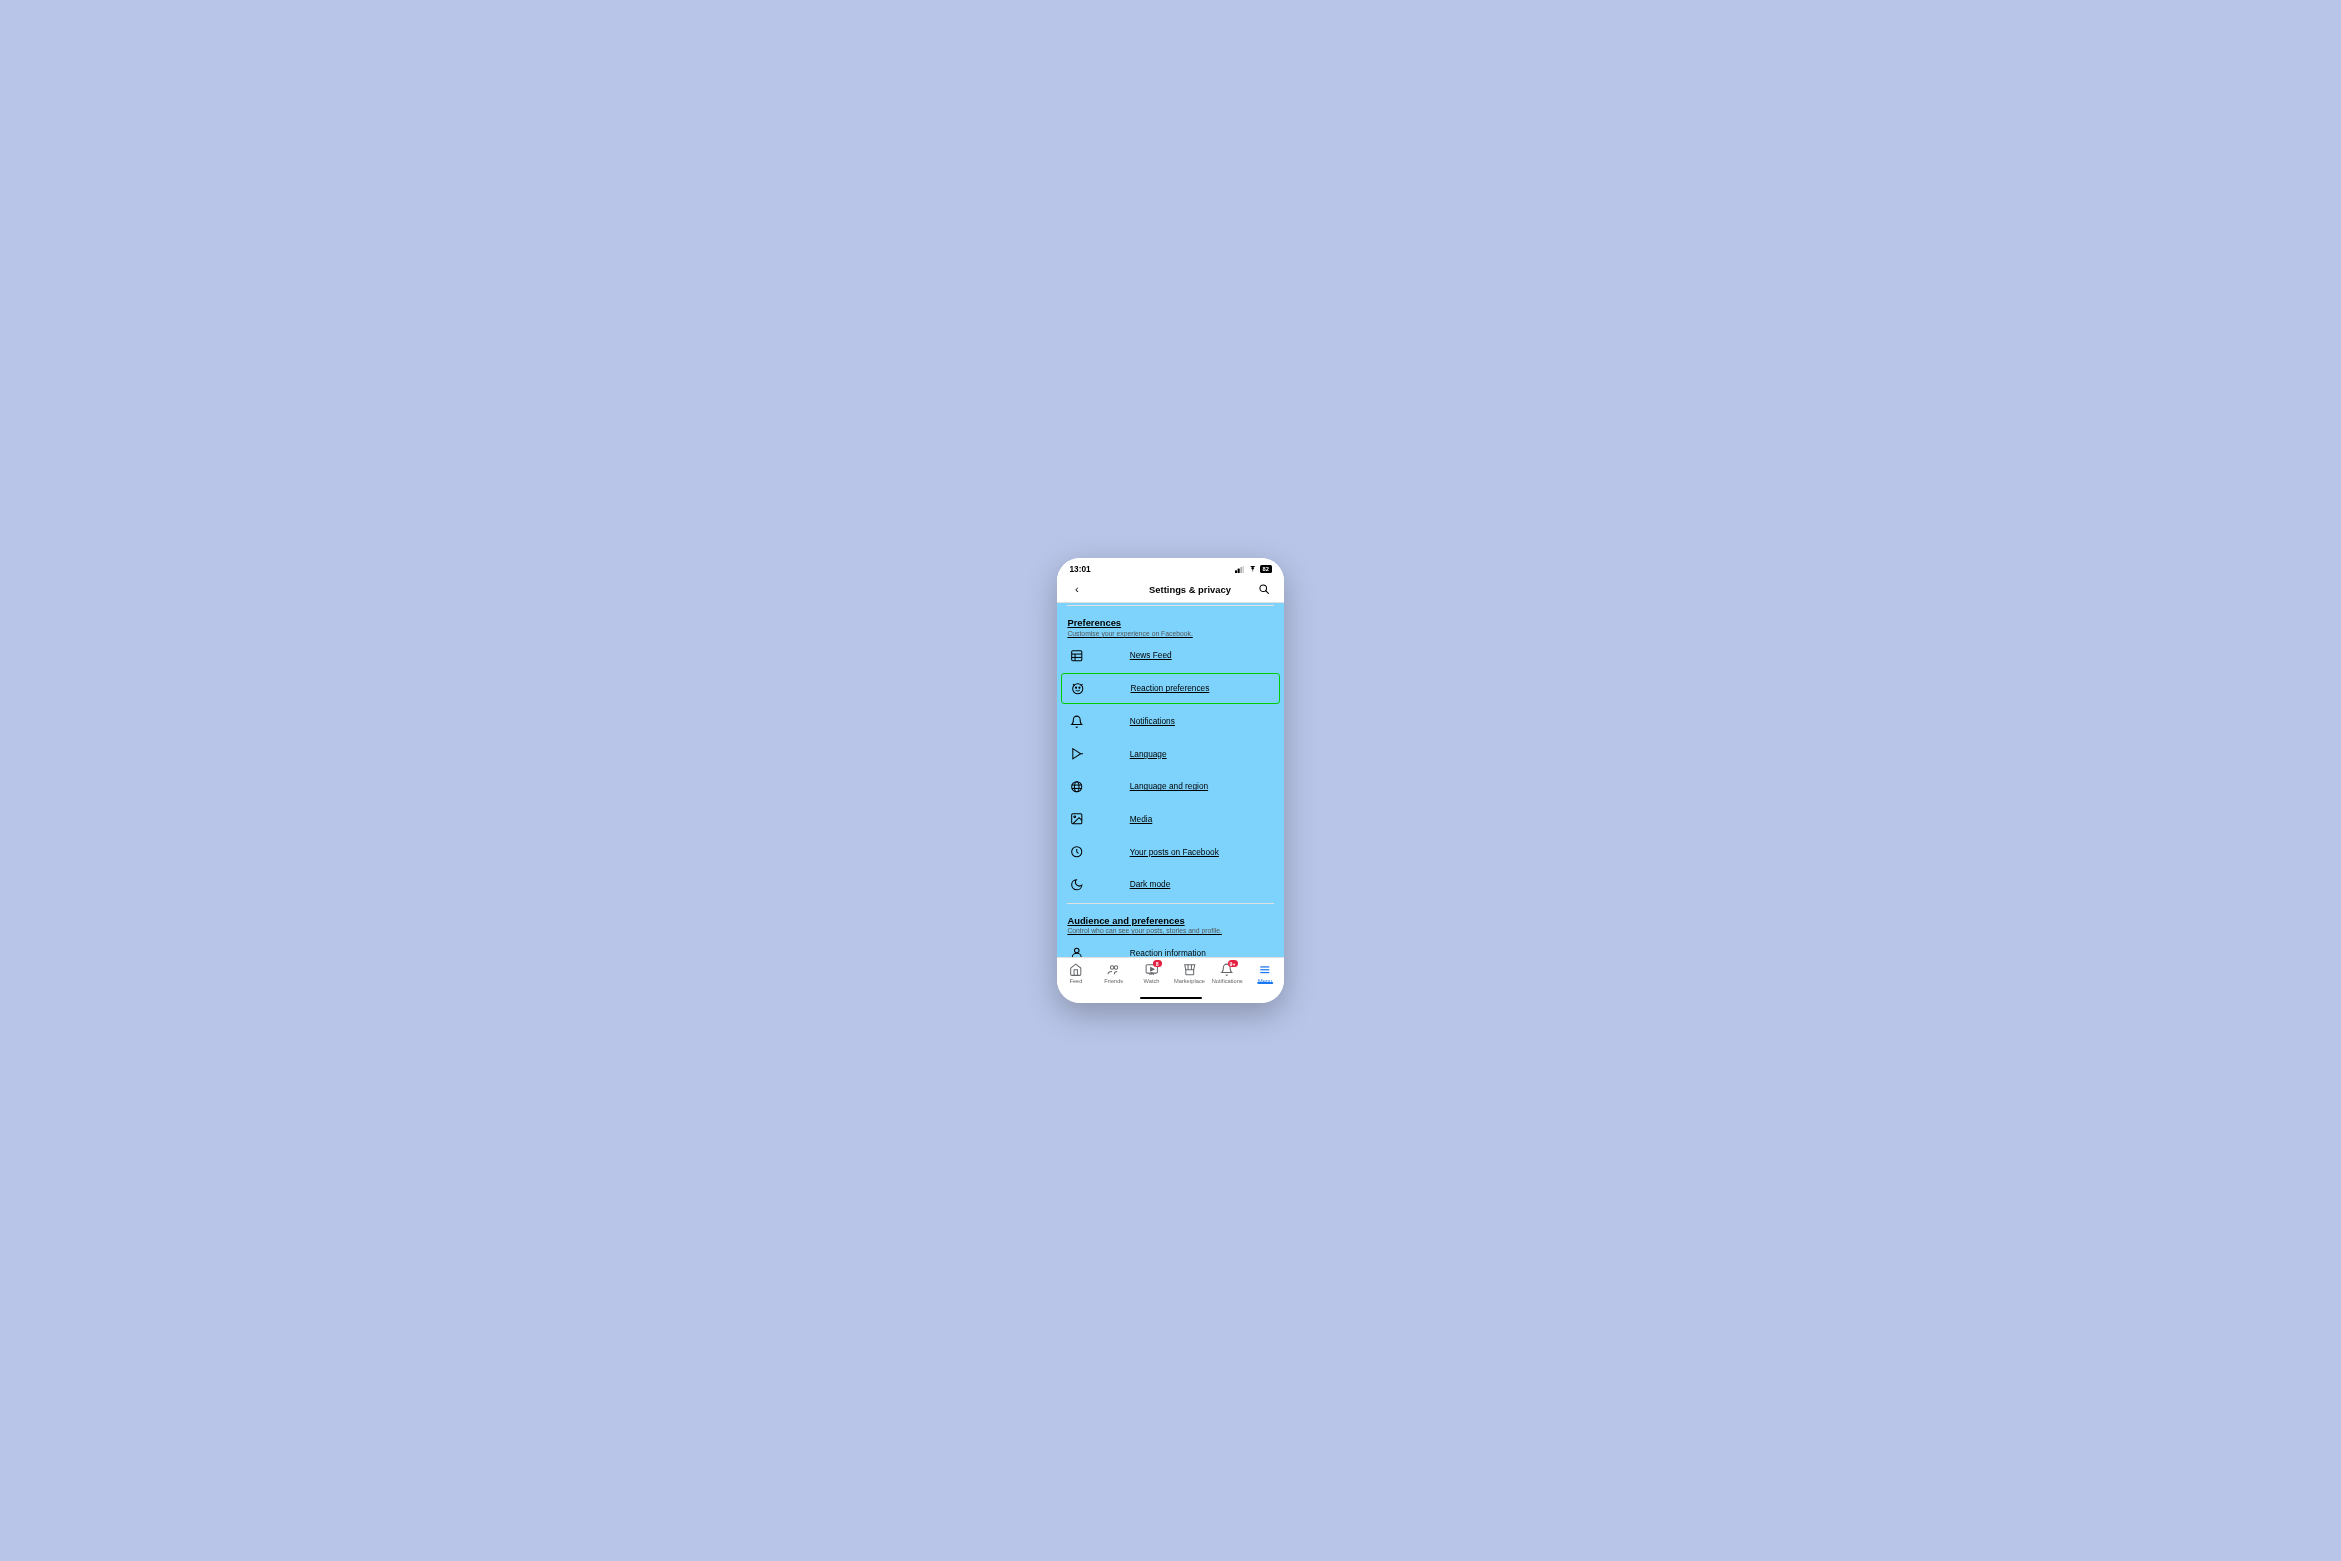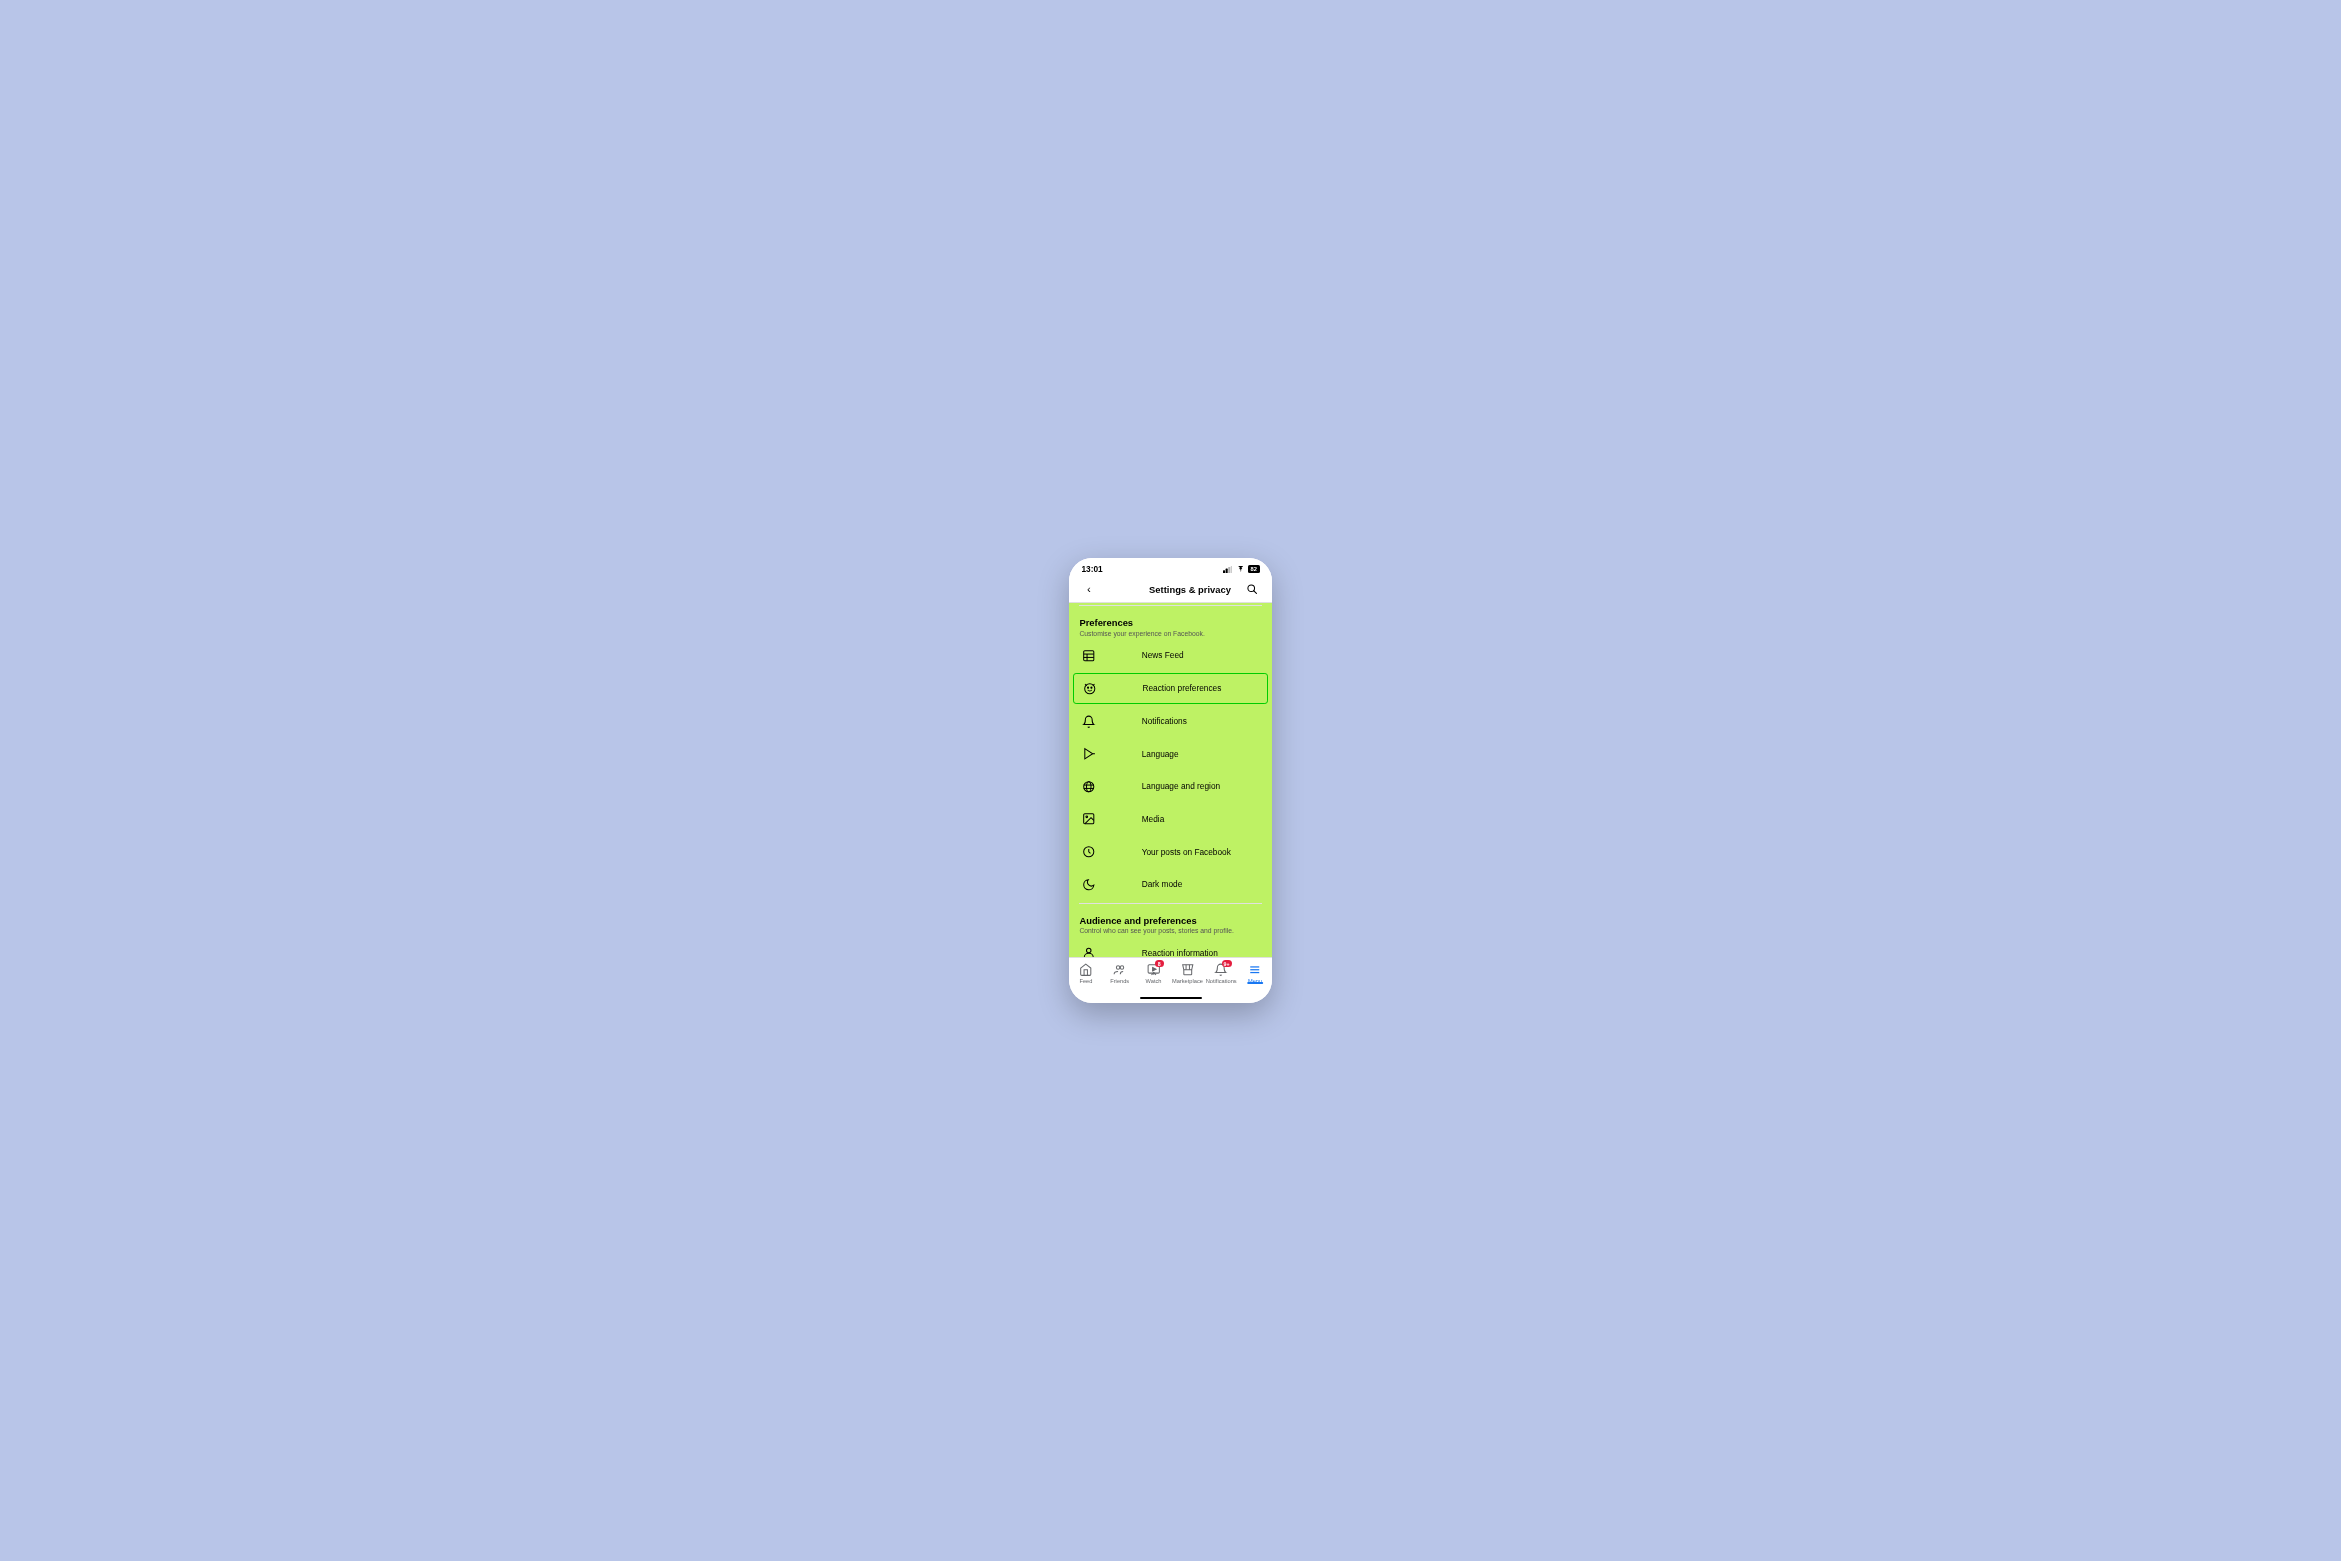--- a/index.html
+++ b/index.html
@@ -5,21 +5,21 @@
     * { margin: 0; padding: 0; box-sizing: border-box; }
     body {
       background-color: #b8c5e8;
       display: flex;
       justify-content: center;
       align-items: center;
       min-height: 100vh;
       font-family: -apple-system, BlinkMacSystemFont, 'Segoe UI', sans-serif;
     }
     .phone-container {
-      width: 203px;
+      width: 227px;
       background: #fff;
       border-radius: 23px;
       box-shadow: 0 10.4px 31px rgba(0,0,0,0.25);
       overflow: hidden;
       position: relative;
     }
     .status-bar {
       background: #fff;
       padding: 6.2px 12.5px 3.1px;
       display: flex;
@@ -66,23 +66,24 @@
       margin-left: 39px;
     }
     .nav-search {
       font-size: 11.4px;
       color: #000;
       cursor: pointer;
       width: 19px;
       text-align: center;
     }
     .scroll-area {
-      background: #bef264;
+      background: #7dd3fc;
       overflow-y: auto;
       max-height: 354px;
+      text-decoration: underline;
     }
     .section-divider {
       height: 0.5px;
       background: #e0e0e0;
       margin: 2.1px 10.4px;
     }
     .section-header {
       padding: 9.4px 10.4px 2.1px;
     }
     .section-title {

